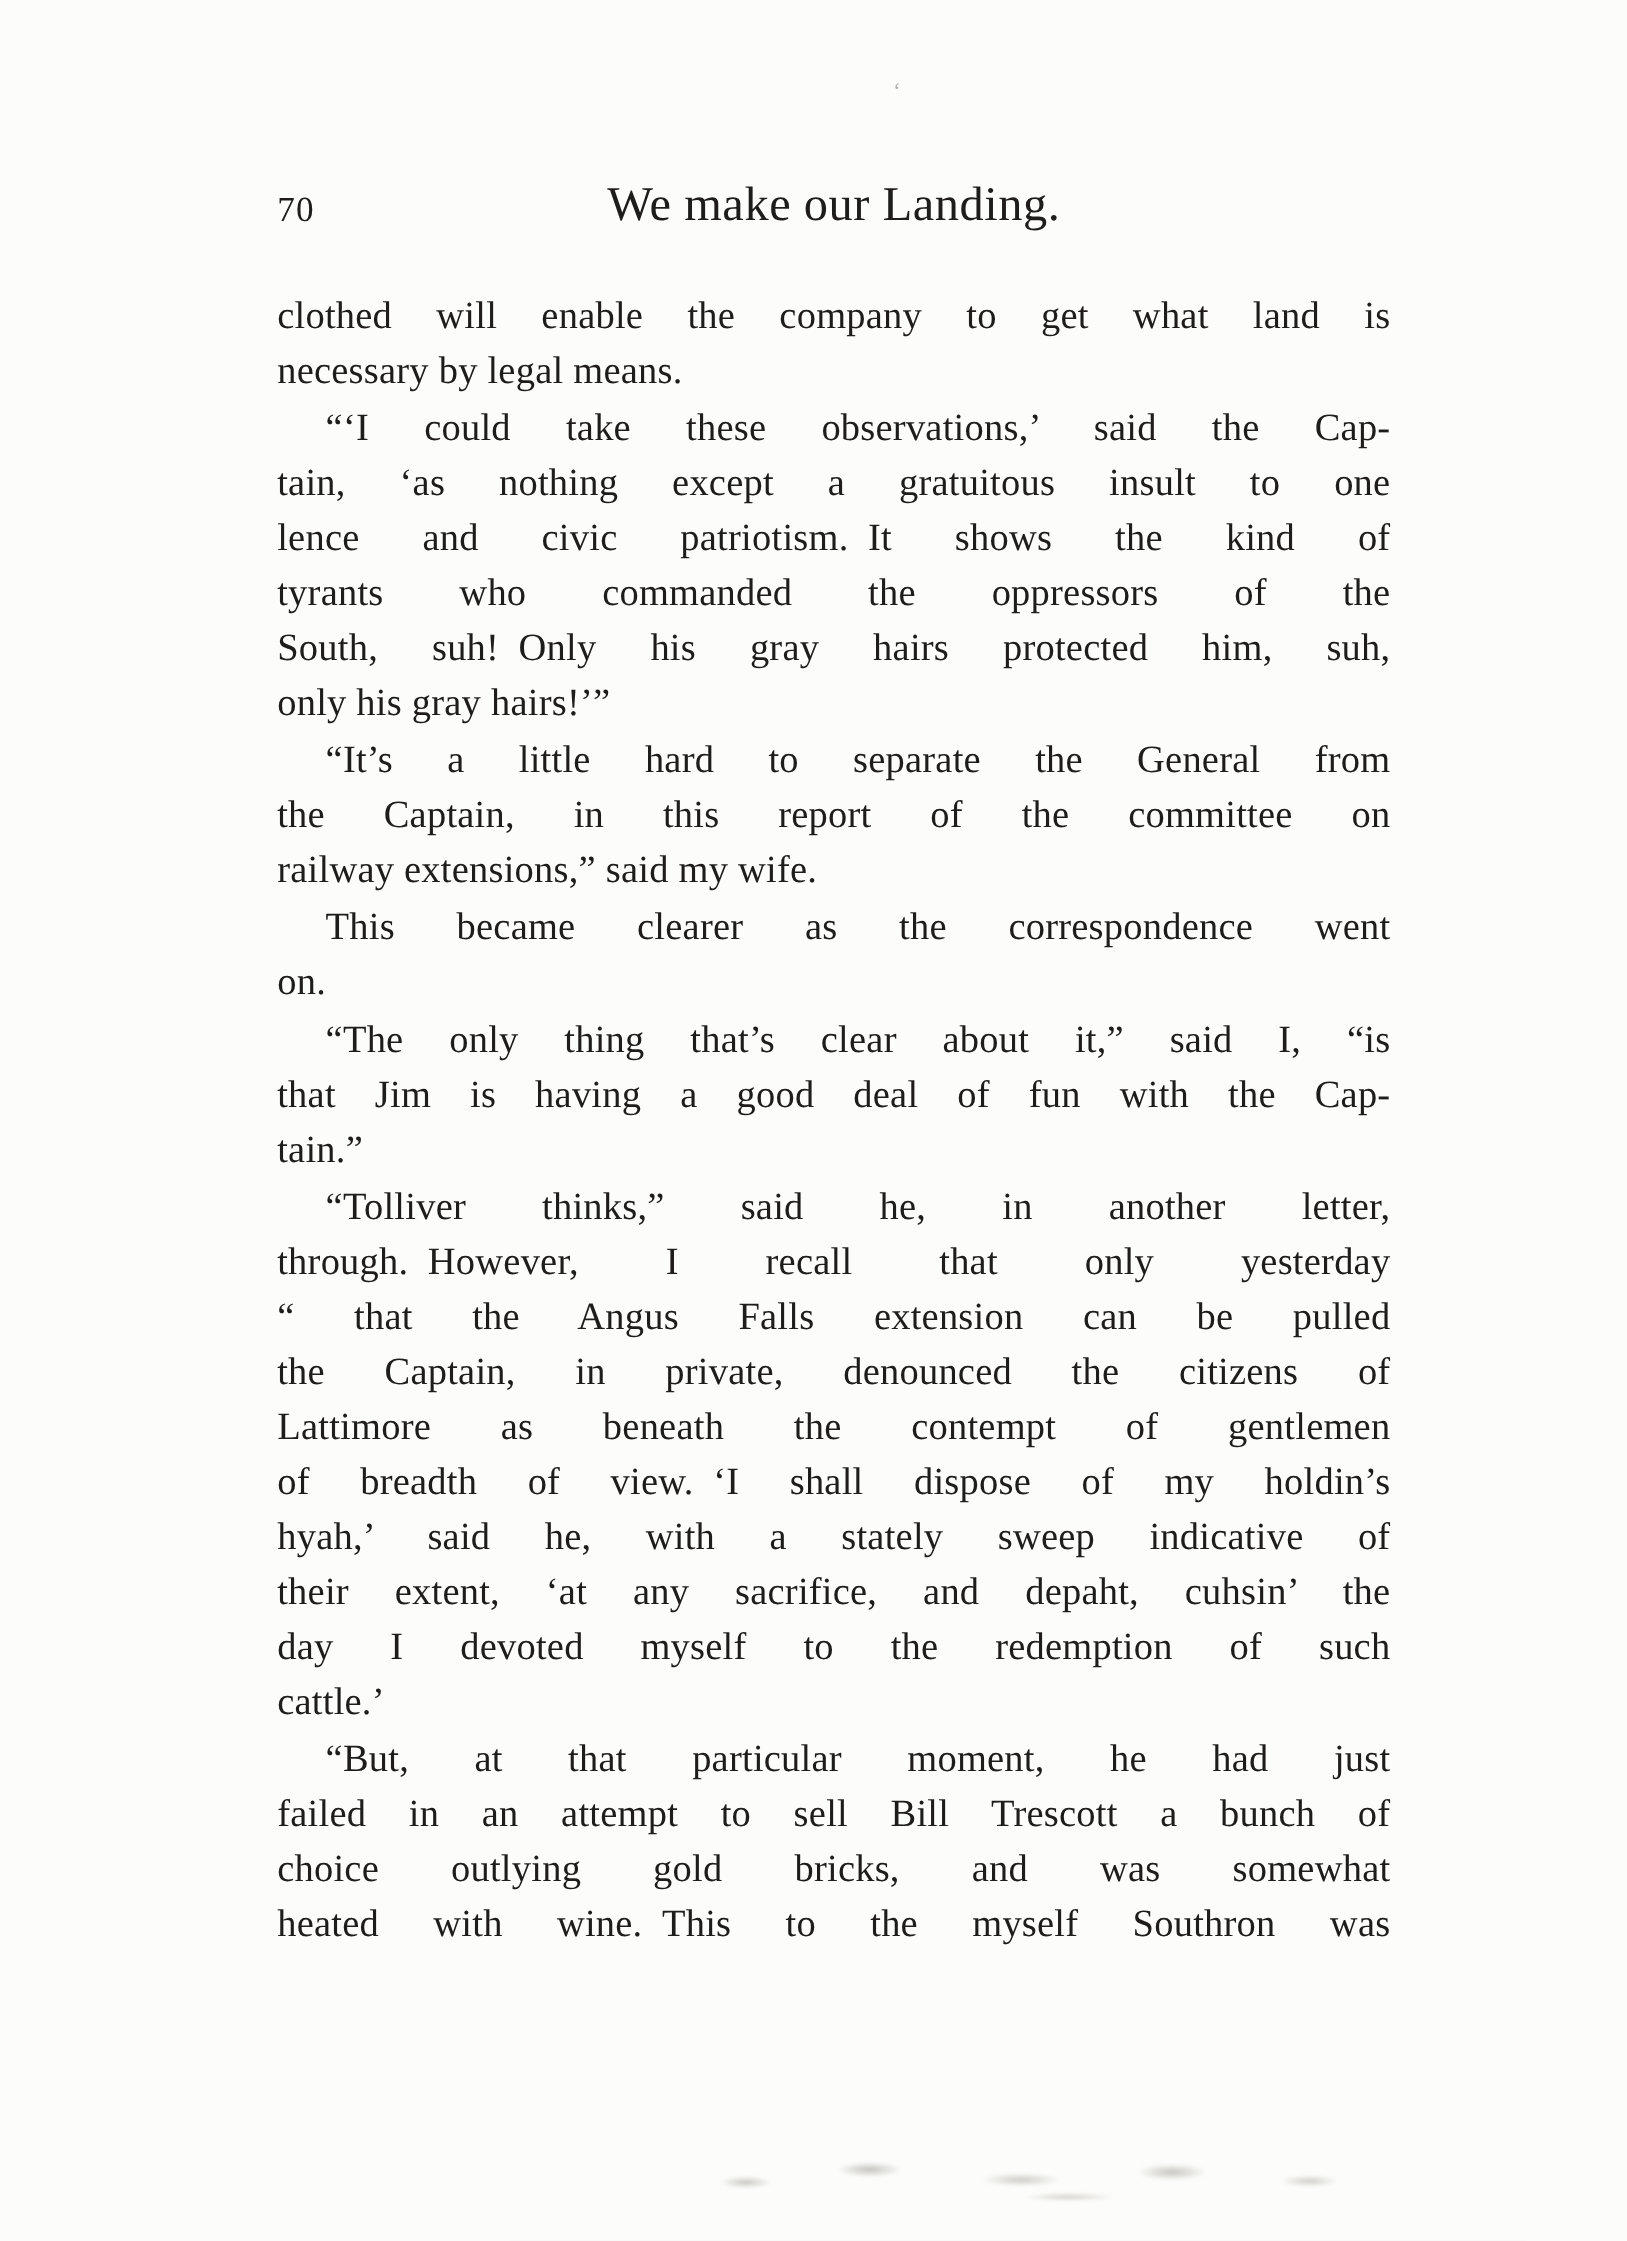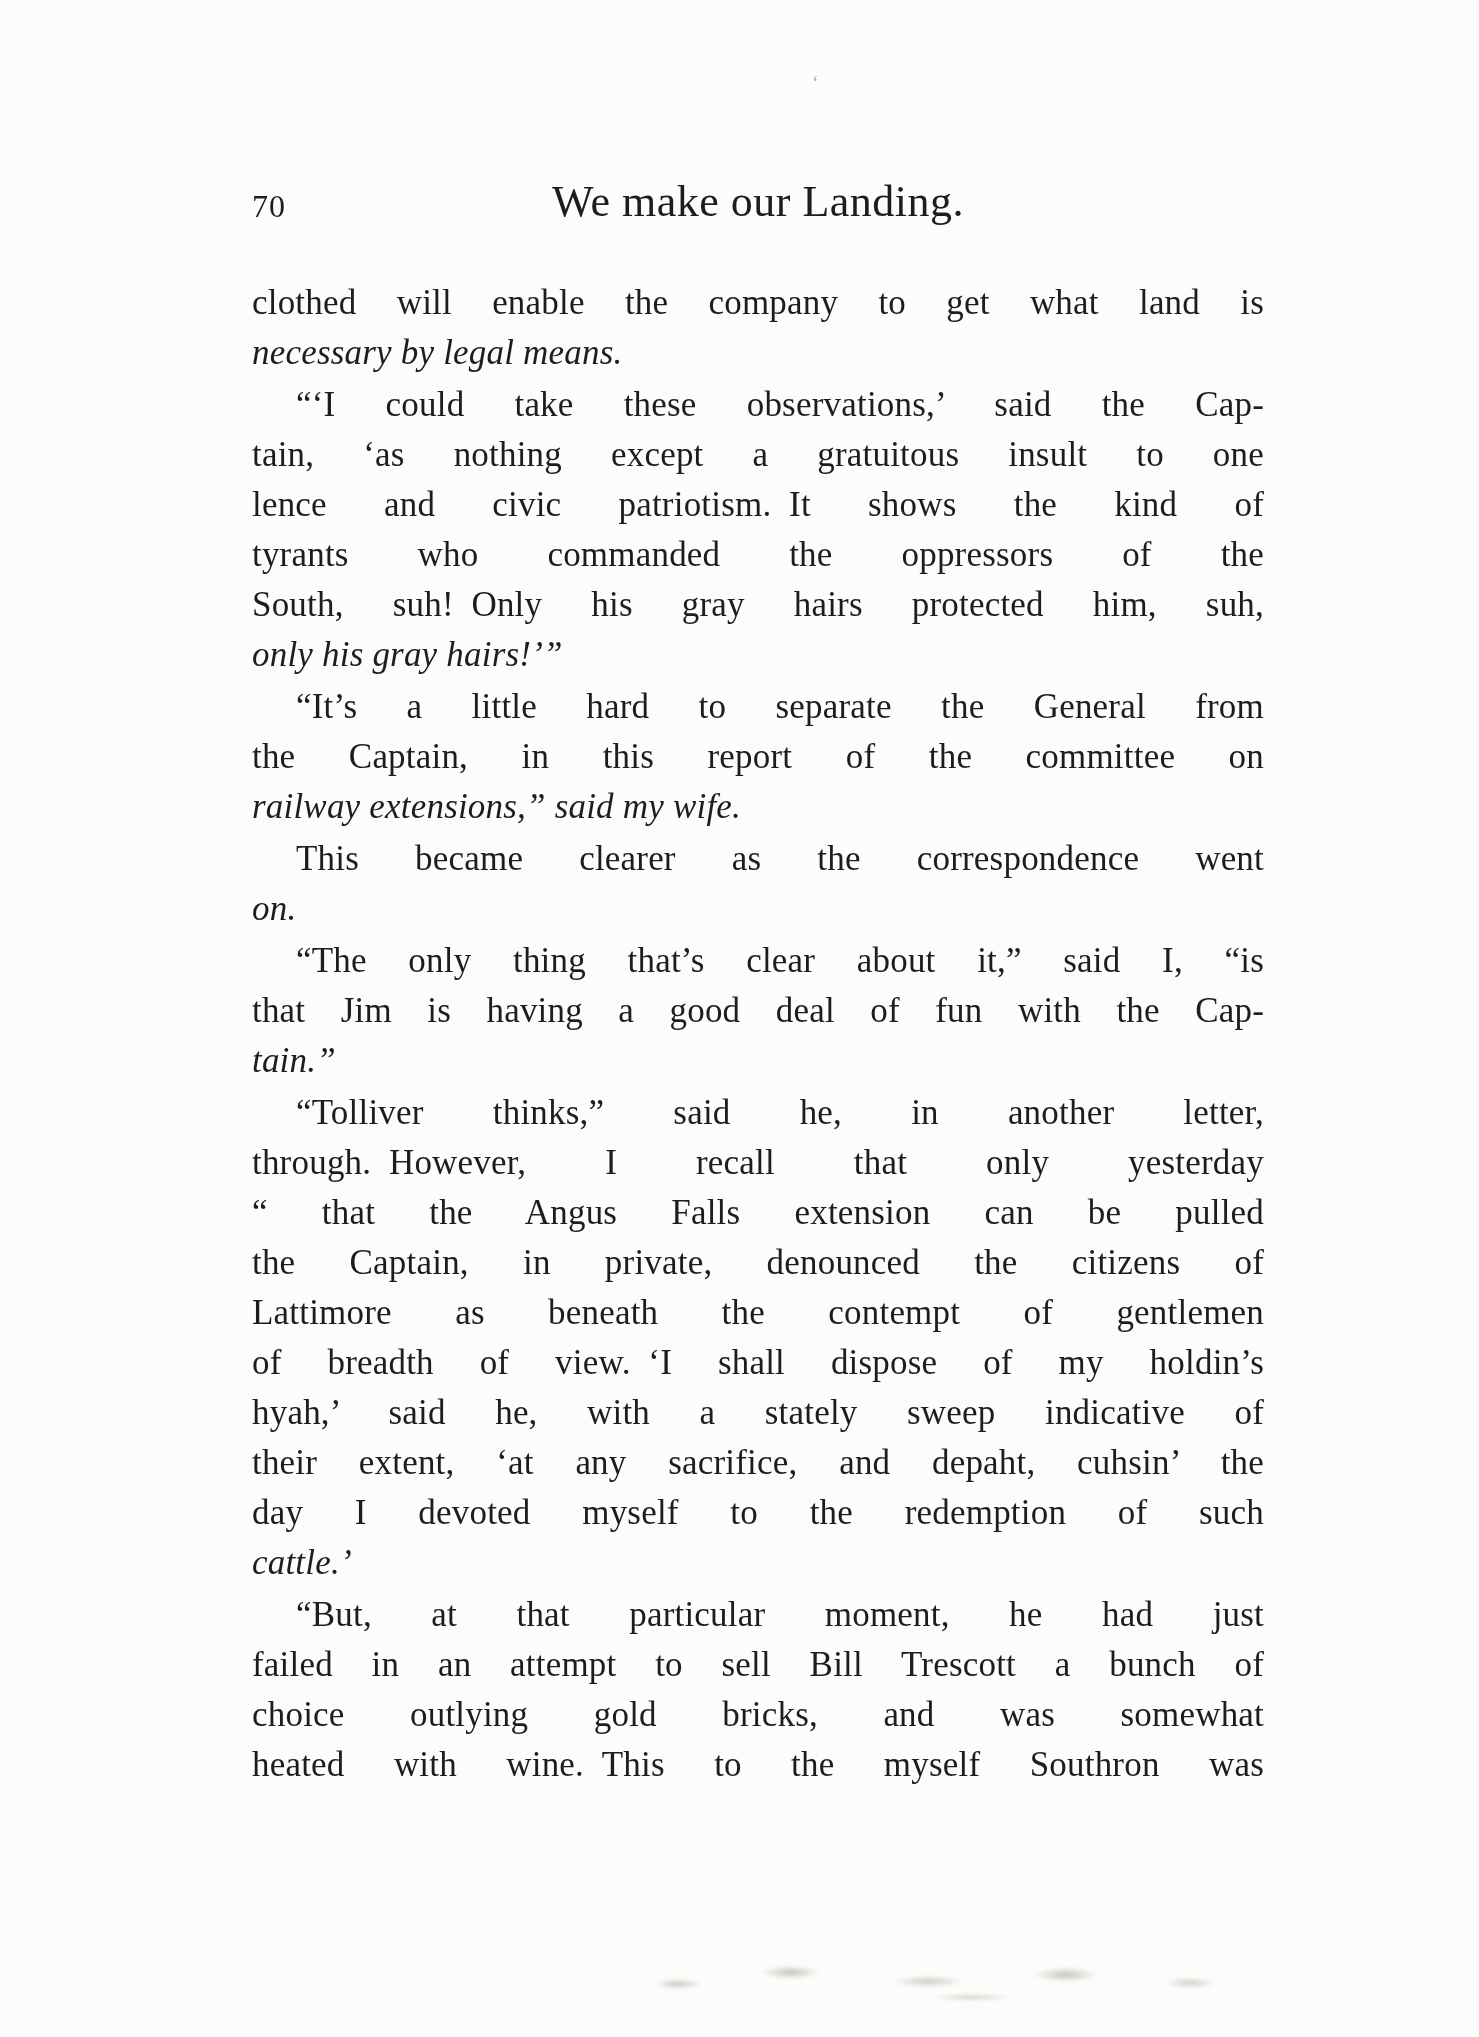--- a/index.html
+++ b/index.html
@@ -28,39 +28,38 @@
     margin-bottom: 40px;
   }
   .page-number {
     position: absolute;
     left: 2px;
     top: 12px;
     font-size: 32px;
     letter-spacing: 1px;
   }
   .page-title {
-    margin: 16px;
+    margin: 0;
     text-align: center;
     font-size: 44px;
     font-weight: normal;
     letter-spacing: 0.5px;
   }
   .paragraph {
     margin: 2px;
   }
   .line {
     font-size: 35px;
     line-height: 50px;
     text-align: justify;
     text-align-last: justify;
     letter-spacing: 0.2px;
   }
   .line.last {
     text-align-last: left;
-    font-style: italic;
   }
   .line.indent {
     text-indent: 44px;
   }
   .speck {
     position: absolute;
     left: 812px;
     top: 72px;
     font-size: 20px;
     color: #8f8d86;

